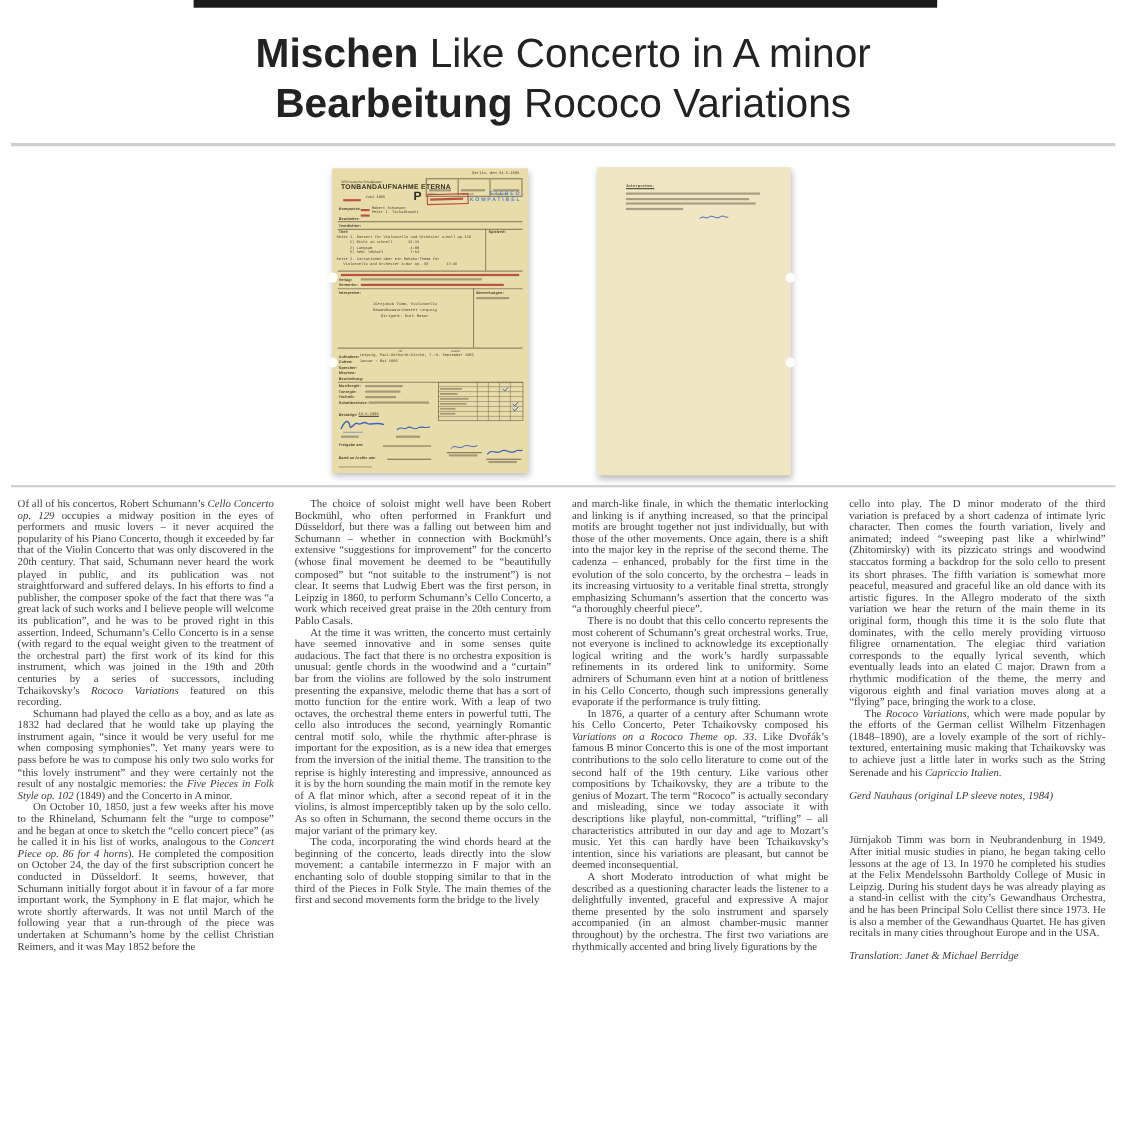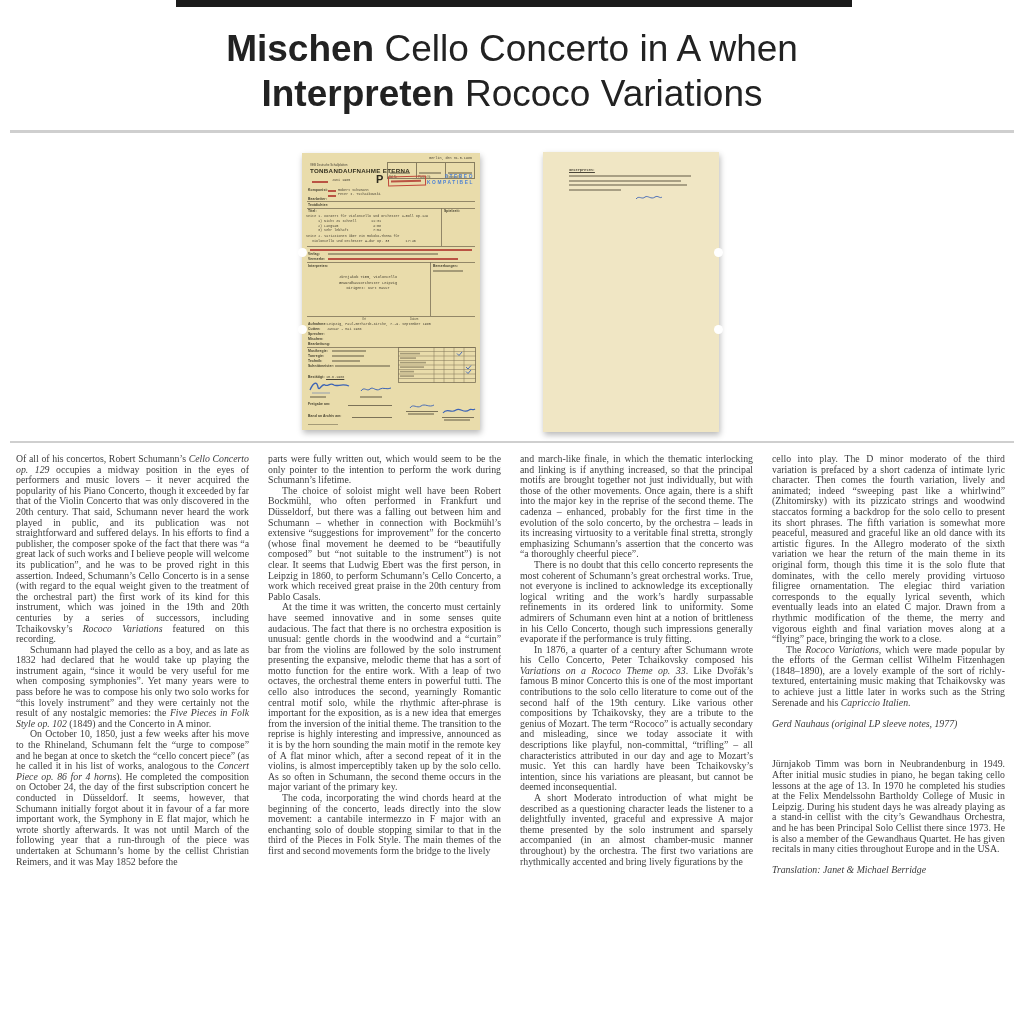--- a/index.html
+++ b/index.html
@@ -48,22 +48,22 @@
   .col p.g1{margin-top:10.6px;}
   .col p.g2{margin-top:30px;}
   .col .em,.col p.emb{font-style:italic;}
 </style>
 </head>
 <body>
 
 <div class="topbar"></div>
 
 <div class="title">
-  <div><span class="b">Mischen</span><span> Cello Concerto in A when</span></div>
-  <div><span class="b">Interpreten</span><span> Rococo Variations</span></div>
+  <div><span class="b">Mischen</span><span> Like Concerto in A minor</span></div>
+  <div><span class="b">Bearbeitung</span><span> Rococo Variations</span></div>
 </div>
 
 <div class="rule rule1"></div>
 
 <div class="doc doc-left">
   <div class="fdate">Berlin, den 31.5.1986</div>
   <div class="org">VEB Deutsche Schallplatten</div>
   <div class="ftitle">TONBANDAUFNAHME ETERNA</div>
   <div class="refbox">
     <div class="refcell"><span class="sl" style="position:static">Bdl Nr.</span><i class="tb" style="left:2px;top:9px;width:20px"></i></div>
@@ -211,31 +211,30 @@
 
 <div class="rule rule2"></div>
 
 <div class="cols">
   <div class="col">
       <p class=""><span>Of all of his concertos, Robert Schumann’s </span><span class="em">Cello Concerto op. 129</span><span> occupies a midway position in the eyes of performers and music lovers – it never acquired the popularity of his Piano Concerto, though it exceeded by far that of the Violin Concerto that was only discovered in the 20th century. That said, Schumann never heard the work played in public, and its publication was not straightforward and suffered delays. In his efforts to find a publisher, the composer spoke of the fact that there was “a great lack of such works and I believe people will welcome its publication”, and he was to be proved right in this assertion. Indeed, Schumann’s Cello Concerto is in a sense (with regard to the equal weight given to the treatment of the orchestral part) the first work of its kind for this instrument, which was joined in the 19th and 20th centuries by a series of successors, including Tchaikovsky’s </span><span class="em">Rococo Variations</span><span> featured on this recording.</span></p>
       <p class="ind"><span>Schumann had played the cello as a boy, and as late as 1832 had declared that he would take up playing the instrument again, “since it would be very useful for me when composing symphonies”. Yet many years were to pass before he was to compose his only two solo works for “this lovely instrument” and they were certainly not the result of any nostalgic memories: the </span><span class="em">Five Pieces in Folk Style op. 102</span><span> (1849) and the Concerto in A minor.</span></p>
       <p class="ind"><span>On October 10, 1850, just a few weeks after his move to the Rhineland, Schumann felt the “urge to compose” and he began at once to sketch the “cello concert piece” (as he called it in his list of works, analogous to the </span><span class="em">Concert Piece op. 86 for 4 horns</span><span>). He completed the composition on October 24, the day of the first subscription concert he conducted in Düsseldorf. It seems, however, that Schumann initially forgot about it in favour of a far more important work, the Symphony in E flat major, which he wrote shortly afterwards. It was not until March of the following year that a run-through of the piece was undertaken at Schumann’s home by the cellist Christian Reimers, and it was May 1852 before the</span></p>
     </div>
   <div class="col">
-      <p class=""><span>parts were fully written out, which would seem to be the only pointer to the intention to perform the work during Schumann’s lifetime.</span></p>
       <p class="ind"><span>The choice of soloist might well have been Robert Bockmühl, who often performed in Frankfurt und Düsseldorf, but there was a falling out between him and Schumann – whether in connection with Bockmühl’s extensive “suggestions for improvement” for the concerto (whose final movement he deemed to be “beautifully composed” but “not suitable to the instrument”) is not clear. It seems that Ludwig Ebert was the first person, in Leipzig in 1860, to perform Schumann’s Cello Concerto, a work which received great praise in the 20th century from Pablo Casals.</span></p>
       <p class="ind"><span>At the time it was written, the concerto must certainly have seemed innovative and in some senses quite audacious. The fact that there is no orchestra exposition is unusual: gentle chords in the woodwind and a “curtain” bar from the violins are followed by the solo instrument presenting the expansive, melodic theme that has a sort of motto function for the entire work. With a leap of two octaves, the orchestral theme enters in powerful tutti. The cello also introduces the second, yearningly Romantic central motif solo, while the rhythmic after-phrase is important for the exposition, as is a new idea that emerges from the inversion of the initial theme. The transition to the reprise is highly interesting and impressive, announced as it is by the horn sounding the main motif in the remote key of A flat minor which, after a second repeat of it in the violins, is almost imperceptibly taken up by the solo cello. As so often in Schumann, the second theme occurs in the major variant of the primary key.</span></p>
       <p class="ind"><span>The coda, incorporating the wind chords heard at the beginning of the concerto, leads directly into the slow movement: a cantabile intermezzo in F major with an enchanting solo of double stopping similar to that in the third of the Pieces in Folk Style. The main themes of the first and second movements form the bridge to the lively</span></p>
     </div>
   <div class="col">
       <p class=""><span>and march-like finale, in which the thematic interlocking and linking is if anything increased, so that the principal motifs are brought together not just individually, but with those of the other movements. Once again, there is a shift into the major key in the reprise of the second theme. The cadenza – enhanced, probably for the first time in the evolution of the solo concerto, by the orchestra – leads in its increasing virtuosity to a veritable final stretta, strongly emphasizing Schumann’s assertion that the concerto was “a thoroughly cheerful piece”.</span></p>
       <p class="ind"><span>There is no doubt that this cello concerto represents the most coherent of Schumann’s great orchestral works. True, not everyone is inclined to acknowledge its exceptionally logical writing and the work’s hardly surpassable refinements in its ordered link to uniformity. Some admirers of Schumann even hint at a notion of brittleness in his Cello Concerto, though such impressions generally evaporate if the performance is truly fitting.</span></p>
       <p class="ind"><span>In 1876, a quarter of a century after Schumann wrote his Cello Concerto, Peter Tchaikovsky composed his </span><span class="em">Variations on a Rococo Theme op. 33</span><span>. Like Dvořák’s famous B minor Concerto this is one of the most important contributions to the solo cello literature to come out of the second half of the 19th century. Like various other compositions by Tchaikovsky, they are a tribute to the genius of Mozart. The term “Rococo” is actually secondary and misleading, since we today associate it with descriptions like playful, non-committal, “trifling” – all characteristics attributed in our day and age to Mozart’s music. Yet this can hardly have been Tchaikovsky’s intention, since his variations are pleasant, but cannot be deemed inconsequential.</span></p>
       <p class="ind"><span>A short Moderato introduction of what might be described as a questioning character leads the listener to a delightfully invented, graceful and expressive A major theme presented by the solo instrument and sparsely accompanied (in an almost chamber-music manner throughout) by the orchestra. The first two variations are rhythmically accented and bring lively figurations by the</span></p>
     </div>
   <div class="col">
       <p class=""><span>cello into play. The D minor moderato of the third variation is prefaced by a short cadenza of intimate lyric character. Then comes the fourth variation, lively and animated; indeed “sweeping past like a whirlwind” (Zhitomirsky) with its pizzicato strings and woodwind staccatos forming a backdrop for the solo cello to present its short phrases. The fifth variation is somewhat more peaceful, measured and graceful like an old dance with its artistic figures. In the Allegro moderato of the sixth variation we hear the return of the main theme in its original form, though this time it is the solo flute that dominates, with the cello merely providing virtuoso filigree ornamentation. The elegiac third variation corresponds to the equally lyrical seventh, which eventually leads into an elated C major. Drawn from a rhythmic modification of the theme, the merry and vigorous eighth and final variation moves along at a “flying” pace, bringing the work to a close.</span></p>
       <p class="ind"><span>The </span><span class="em">Rococo Variations</span><span>, which were made popular by the efforts of the German cellist Wilhelm Fitzenhagen (1848–1890), are a lovely example of the sort of richly-textured, entertaining music making that Tchaikovsky was to achieve just a little later in works such as the String Serenade and his </span><span class="em">Capriccio Italien</span><span>.</span></p>
-      <p class="g1 emb"><span>Gerd Nauhaus (original LP sleeve notes, 1977)</span></p>
+      <p class="g1 emb"><span>Gerd Nauhaus (original LP sleeve notes, 1984)</span></p>
       <p class="g2"><span>Jürnjakob Timm was born in Neubrandenburg in 1949. After initial music studies in piano, he began taking cello lessons at the age of 13. In 1970 he completed his studies at the Felix Mendelssohn Bartholdy College of Music in Leipzig. During his student days he was already playing as a stand-in cellist with the city’s Gewandhaus Orchestra, and he has been Principal Solo Cellist there since 1973. He is also a member of the Gewandhaus Quartet. He has given recitals in many cities throughout Europe and in the USA.</span></p>
       <p class="g1 emb"><span>Translation: Janet &amp; Michael Berridge</span></p>
     </div>
 </div>
 
 </body></html>

